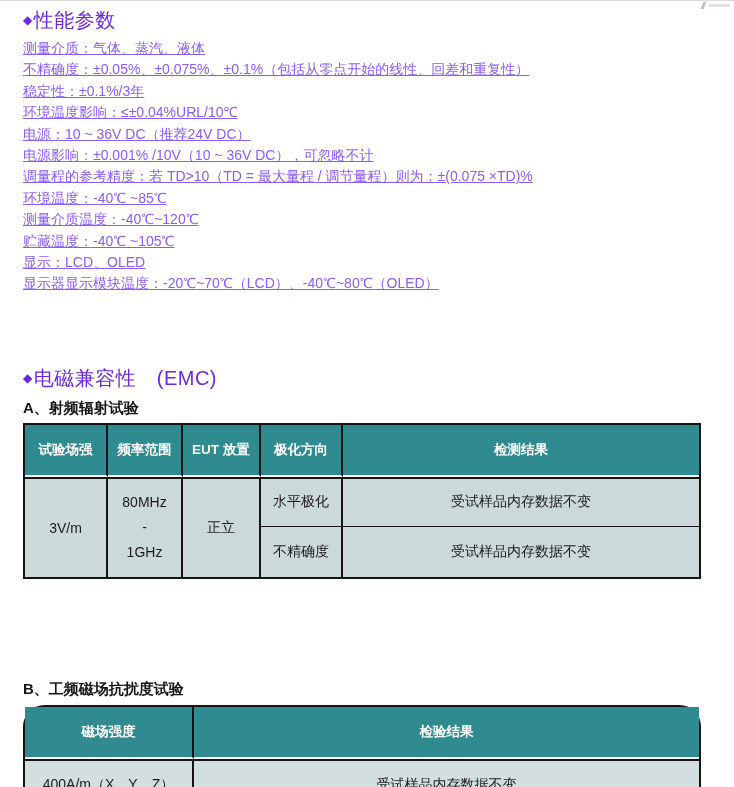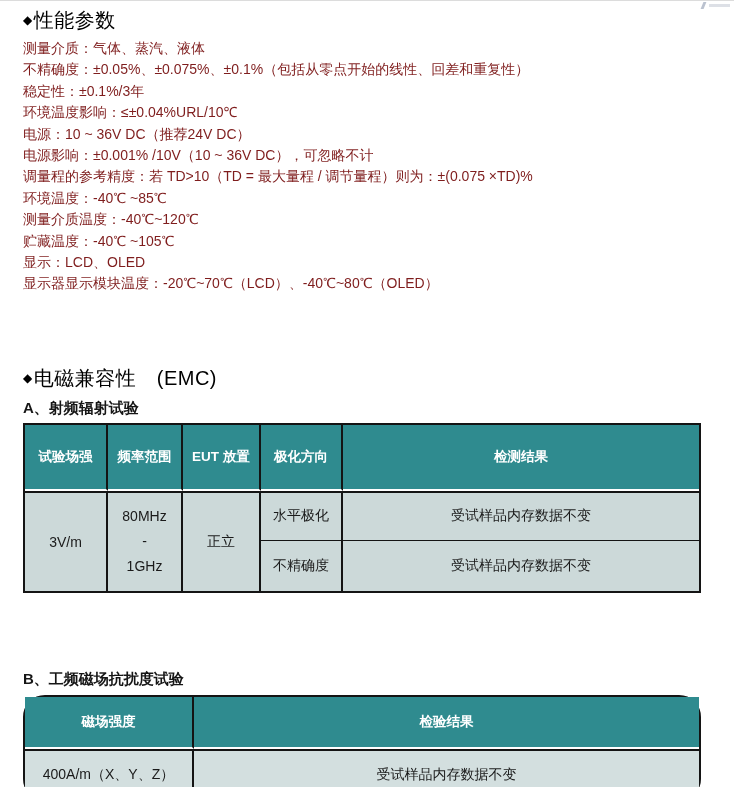--- a/index.html
+++ b/index.html
@@ -26,68 +26,69 @@
     content: ""; position: absolute; right: 0; top: 2px; width: 21px; height: 3px;
     background: #c7cdd7;
   }
 
   .content { padding: 6px 33px 0 23px; }
 
   .sec-title {
     font-size: 20px;
     line-height: 26px;
     font-weight: 400;
-    color: #000000;
+    color: #6d28d9;
     letter-spacing: .5px;
   }
   .sec-title .diamond {
     font-size: 12px;
     vertical-align: 3px;
     margin-right: 1px;
   }
 
   .spec-list { margin-top: 5px; }
   .spec-line {
     font-size: 14px;
     line-height: 21.4px;
-    color: #7f1d1d;
+    color: #8b5cf6;
     white-space: nowrap;
+    text-decoration: underline;
   }
 
   .emc-title { margin-top: 70px; }
 
   .sub-heading {
     font-size: 15px;
     font-weight: 700;
     color: #161616;
     line-height: 20px;
     margin-top: 7px;
   }
-  .heading-b { margin-top: 76px; }
+  .heading-b { margin-top: 100px; }
 
   table.tbl {
     width: 678px;
     table-layout: fixed;
     border-collapse: separate;
     border-spacing: 0;
     border: 2px solid #141414;
     margin-top: 5px;
   }
   table.tbl-b { margin-top: 6px; border-radius: 22px; }
 
   .tbl th {
     background: #2f8b8f;
     color: #ffffff;
     font-size: 13.5px;
     font-weight: 700;
     text-align: center;
     vertical-align: middle;
     border-right: 2px solid #141414;
     border-bottom: 2px solid #ffffff;
-    height: 66px;
+    height: 52px;
   }
   .tbl-b th { height: 52px; }
   .tbl th:last-child { border-right: 0; }
 
   .tbl td {
     font-size: 14px;
     color: #1a1a1a;
     text-align: center;
     vertical-align: middle;
     border-right: 2px solid #141414;

